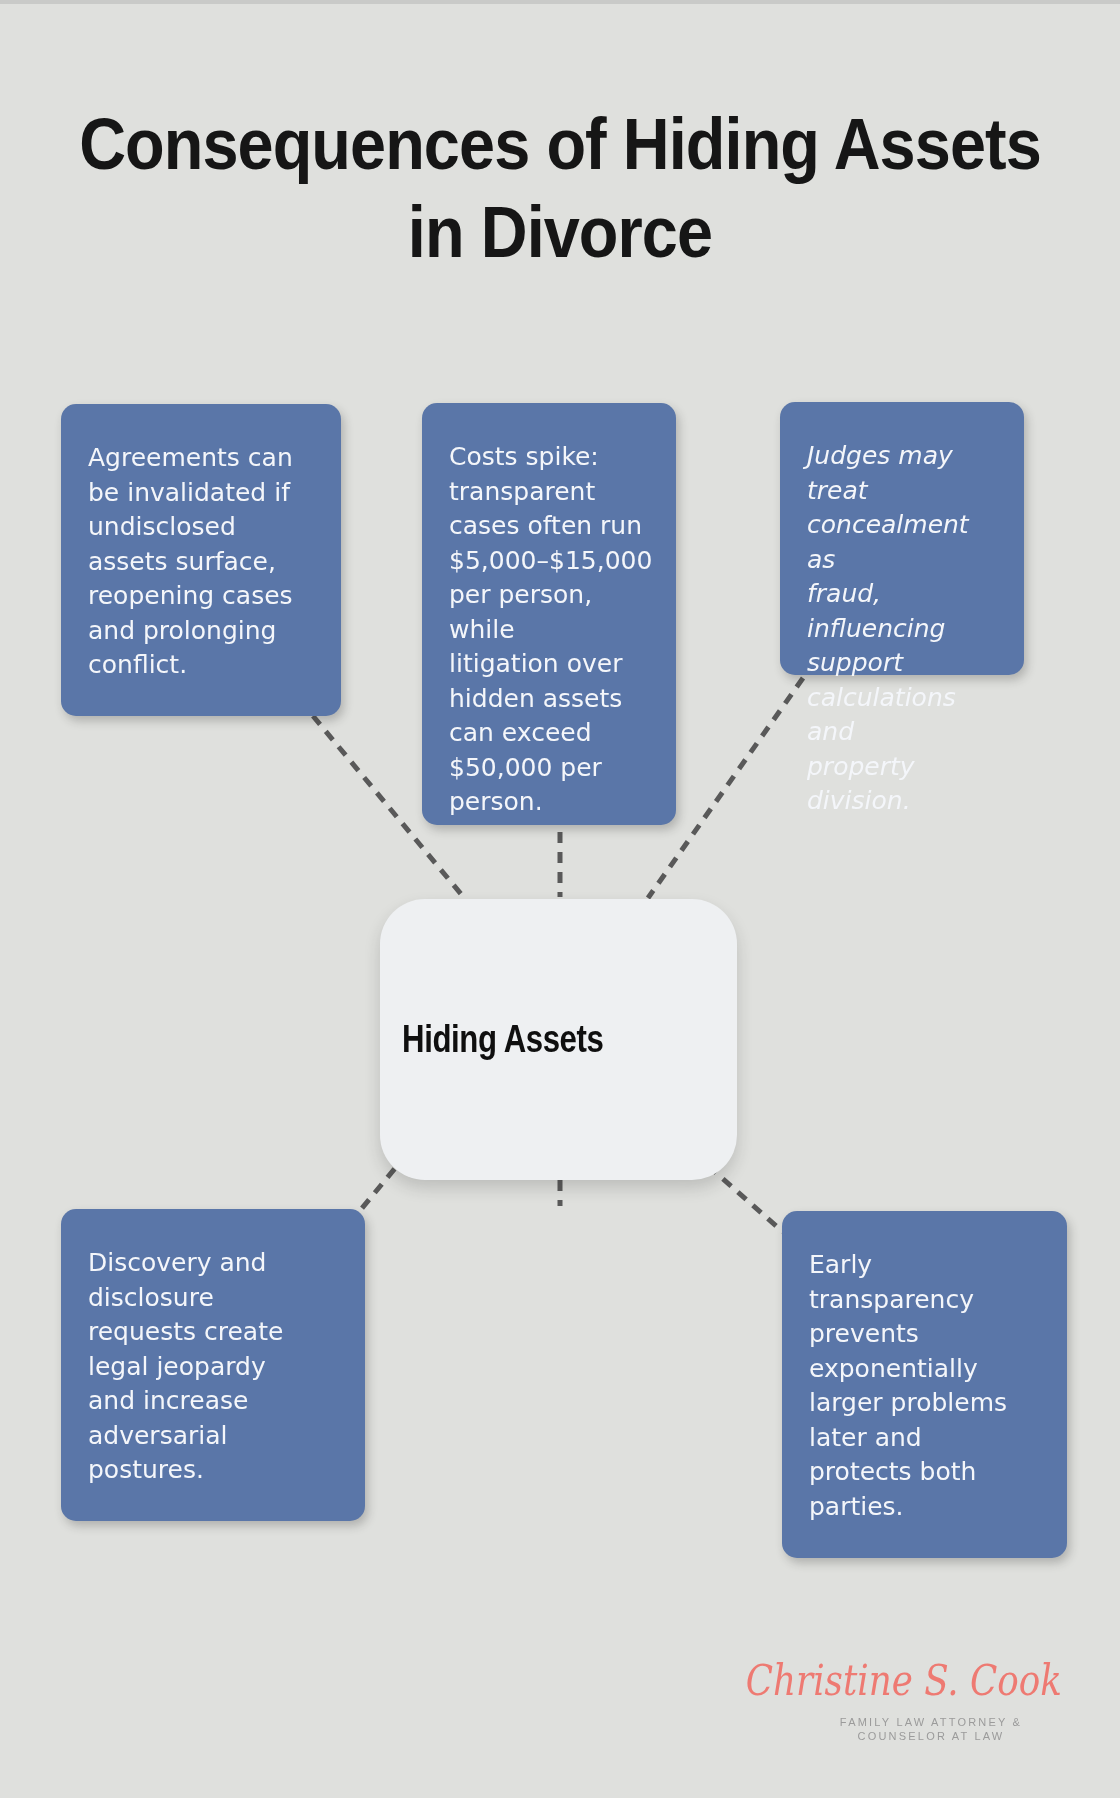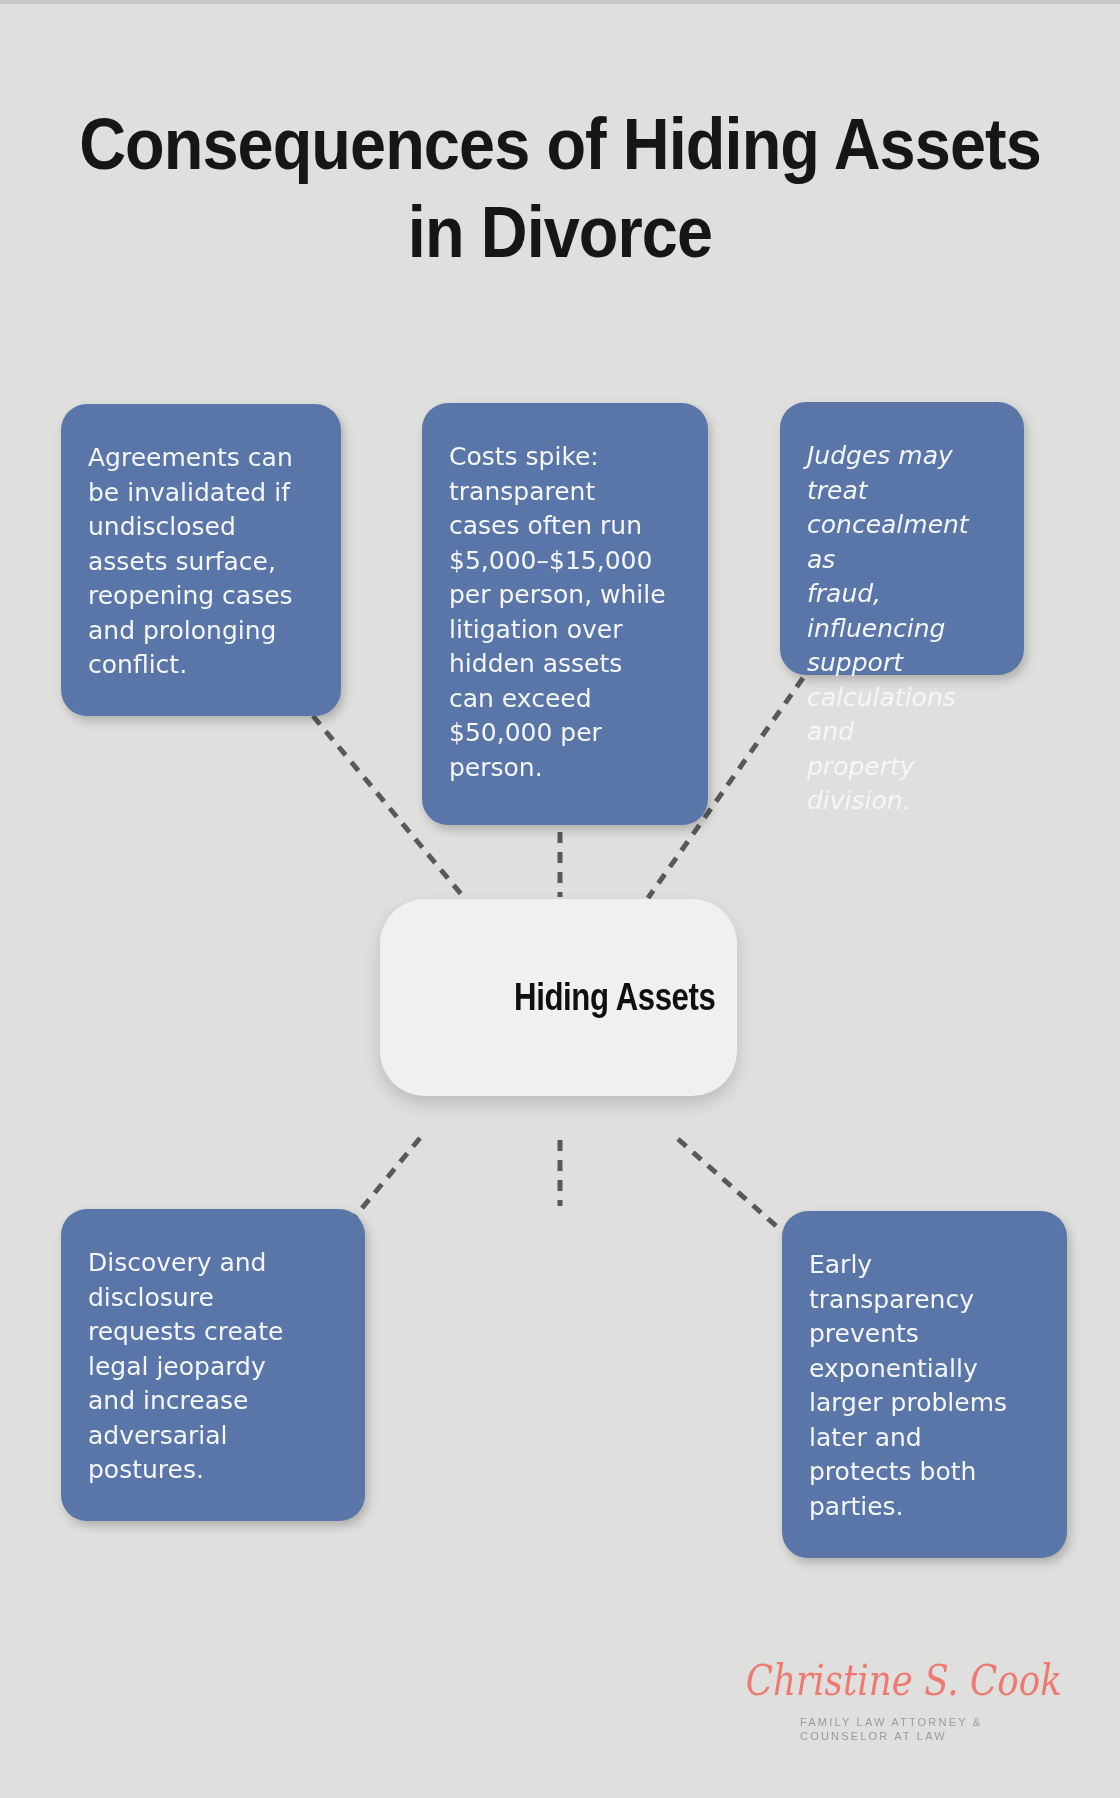--- a/index.html
+++ b/index.html
@@ -39,48 +39,48 @@
   }
   svg.connectors line {
     stroke: #595959;
     stroke-width: 5;
     stroke-dasharray: 11 9;
   }
   .node {
     position: absolute;
     z-index: 2;
     background: #5a76a8;
-    border-radius: 26px;
+    border-radius: 15px;
     box-shadow: 3px 5px 10px rgba(40,40,40,0.25);
     color: #f4f6fa;
     font-size: 25px;
     line-height: 34.5px;
     box-sizing: border-box;
     padding: 37px 20px 0 27px;
   }
   .node .node-text { white-space: pre-line; }
   .n1 { left: 61px;  top: 400px;  width: 280px; height: 312px; }
-  .n2 { left: 422px; top: 399px;  width: 286px; height: 422px; }
+  .n2 { left: 422px; top: 399px;  width: 254px; height: 422px; }
   .n3 { left: 780px; top: 398px;  width: 244px; height: 273px; font-style: italic; }
   .n4 { left: 61px;  top: 1205px; width: 304px; height: 312px; }
   .n5 { left: 427px; top: 1207px; width: 270px; height: 311px; }
   .n6 { left: 782px; top: 1207px; width: 285px; height: 347px; }
   .center-node {
     position: absolute;
     z-index: 2;
     left: 380px;
     top: 895px;
     width: 357px;
-    height: 197px;
+    height: 281px;
     background: #eef0f2;
     border-radius: 45px;
     box-shadow: 0 8px 16px rgba(40,40,40,0.18);
     display: flex;
     align-items: center;
-    justify-content: flex-end;
+    justify-content: flex-start;
   }
   .center-label {
     font-family: "Liberation Sans", "DejaVu Sans", sans-serif;
     font-weight: 700;
     font-size: 38px;
     color: #0f0f0f;
     letter-spacing: -0.5px;
     transform: scaleX(0.82);
     transform-origin: 50% 50%;
     white-space: nowrap;
@@ -97,21 +97,21 @@
     transform: scaleX(0.85);
     transform-origin: 100% 50%;
     white-space: nowrap;
   }
   .tagline {
     position: absolute;
     z-index: 2;
     top: 1712px;
     left: 800px;
     width: 262px;
-    text-align: left;
+    text-align: center;
     font-family: "Liberation Sans", "DejaVu Sans", sans-serif;
     font-size: 11px;
     line-height: 13.5px;
     letter-spacing: 2.2px;
     color: #9b9b9b;
     white-space: pre-line;
   }
 </style>
 </head>
 <body>

